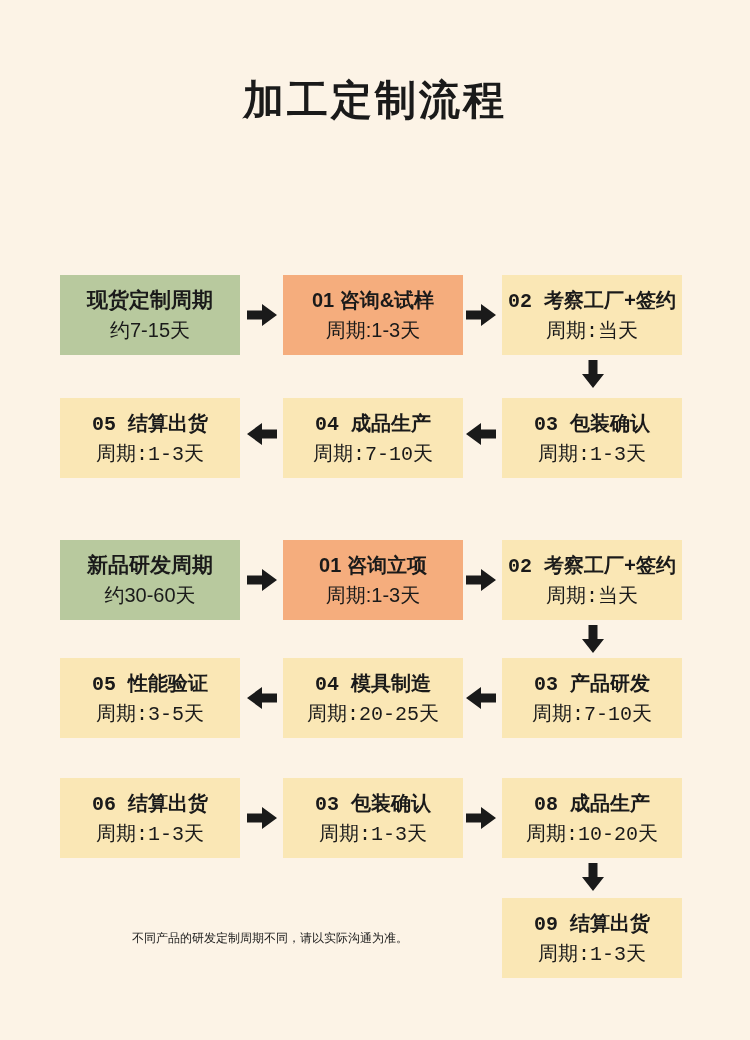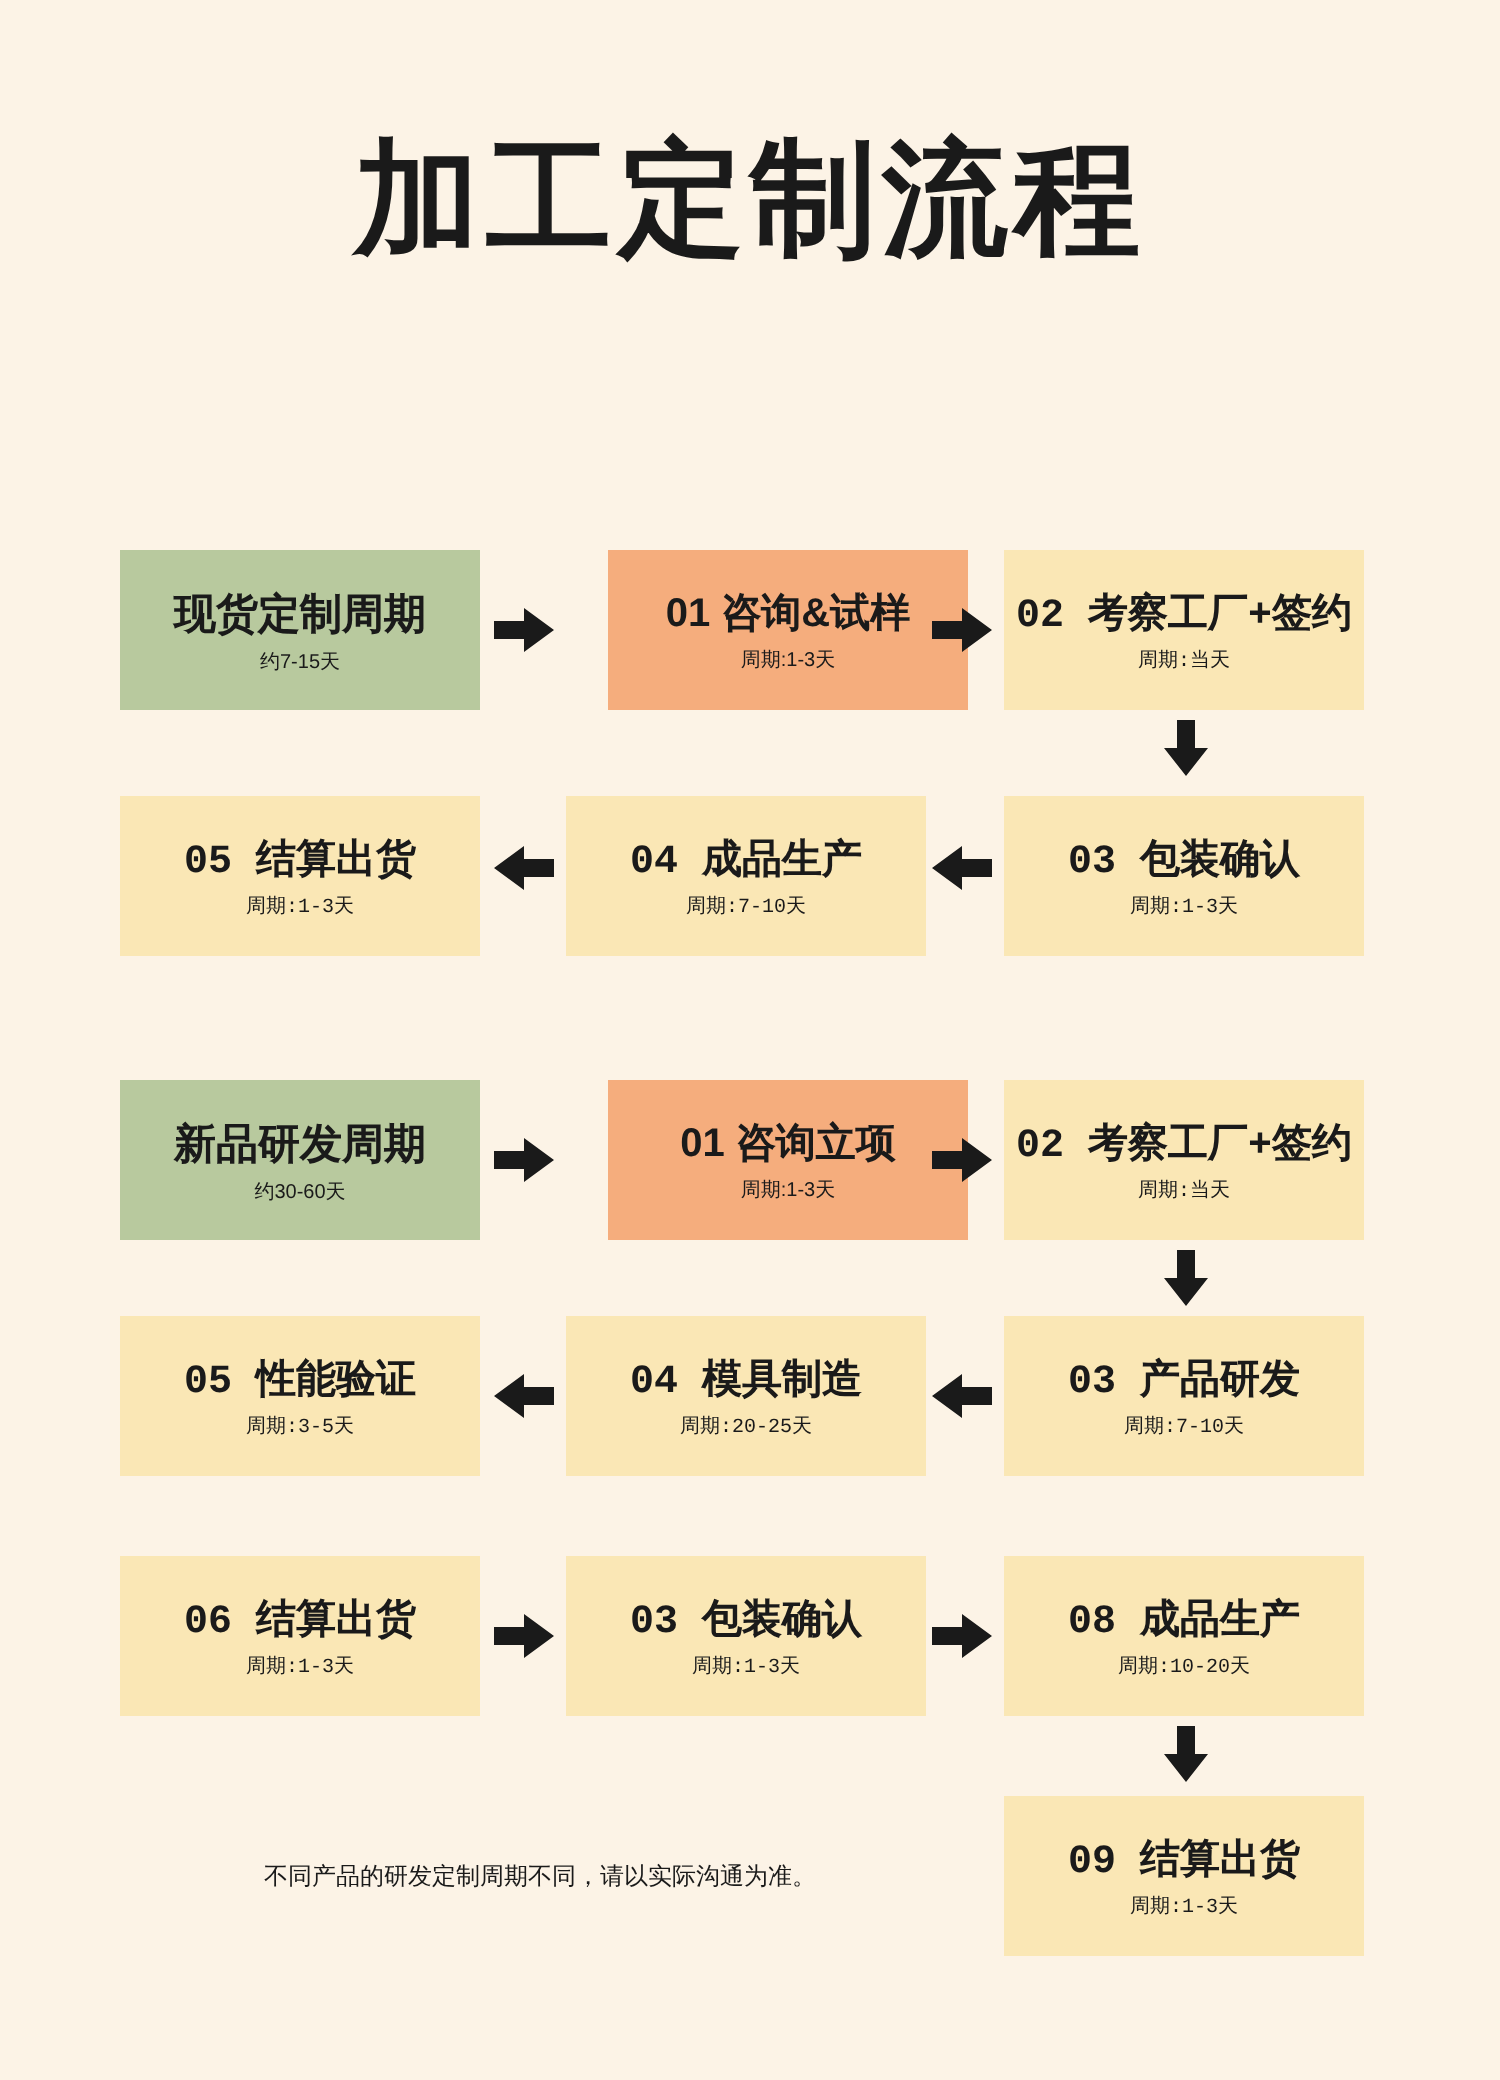--- a/index.html
+++ b/index.html
@@ -14,21 +14,21 @@
     margin: 0 auto;
     background: var(--page-bg, #fcf3e6);
     color: var(--ink, #1a1a1a);
     overflow: hidden;
   }
 
   
   .header { text-align: center; padding-top: 62px; }
   .page-title {
     margin: 0;
-    font-size: 63px;
+    font-size: 41px;
     line-height: 76px;
     font-weight: bold;
     letter-spacing: 3px;
     color: var(--ink, #1a1a1a);
   }
   .page-subtitle {
     margin-top: 6px;
     font-size: 24px;
     font-weight: bold;
     letter-spacing: 1px;
@@ -50,26 +50,26 @@
     padding: 4px 6px;
   }
   .box-title {
     font-size: 20px;
     font-weight: bold;
     white-space: nowrap;
     color: var(--ink, #1a1a1a);
   }
   .label-box .box-title { font-size: 21px; }
   .box-sub {
-    font-size: 10px;
+    font-size: 20px;
     white-space: nowrap;
     color: var(--ink, #1a1a1a);
   }
   .green  { background: var(--green-box,  #b8c99e); }
-  .orange { background: var(--orange-box, #f5ad7d); margin-left: 21px; }
+  .orange { background: var(--orange-box, #f5ad7d); }
   .yellow { background: var(--yellow-box, #fae7b5); font-family: Liberation Mono, monospace; }
 
   
   .c1 { left: 60px; }
   .c2 { left: 283px; }
   .c3 { left: 502px; }
   
   .r1 { top: 275px; }
   .r2 { top: 398px; }
   .r3 { top: 540px; }

